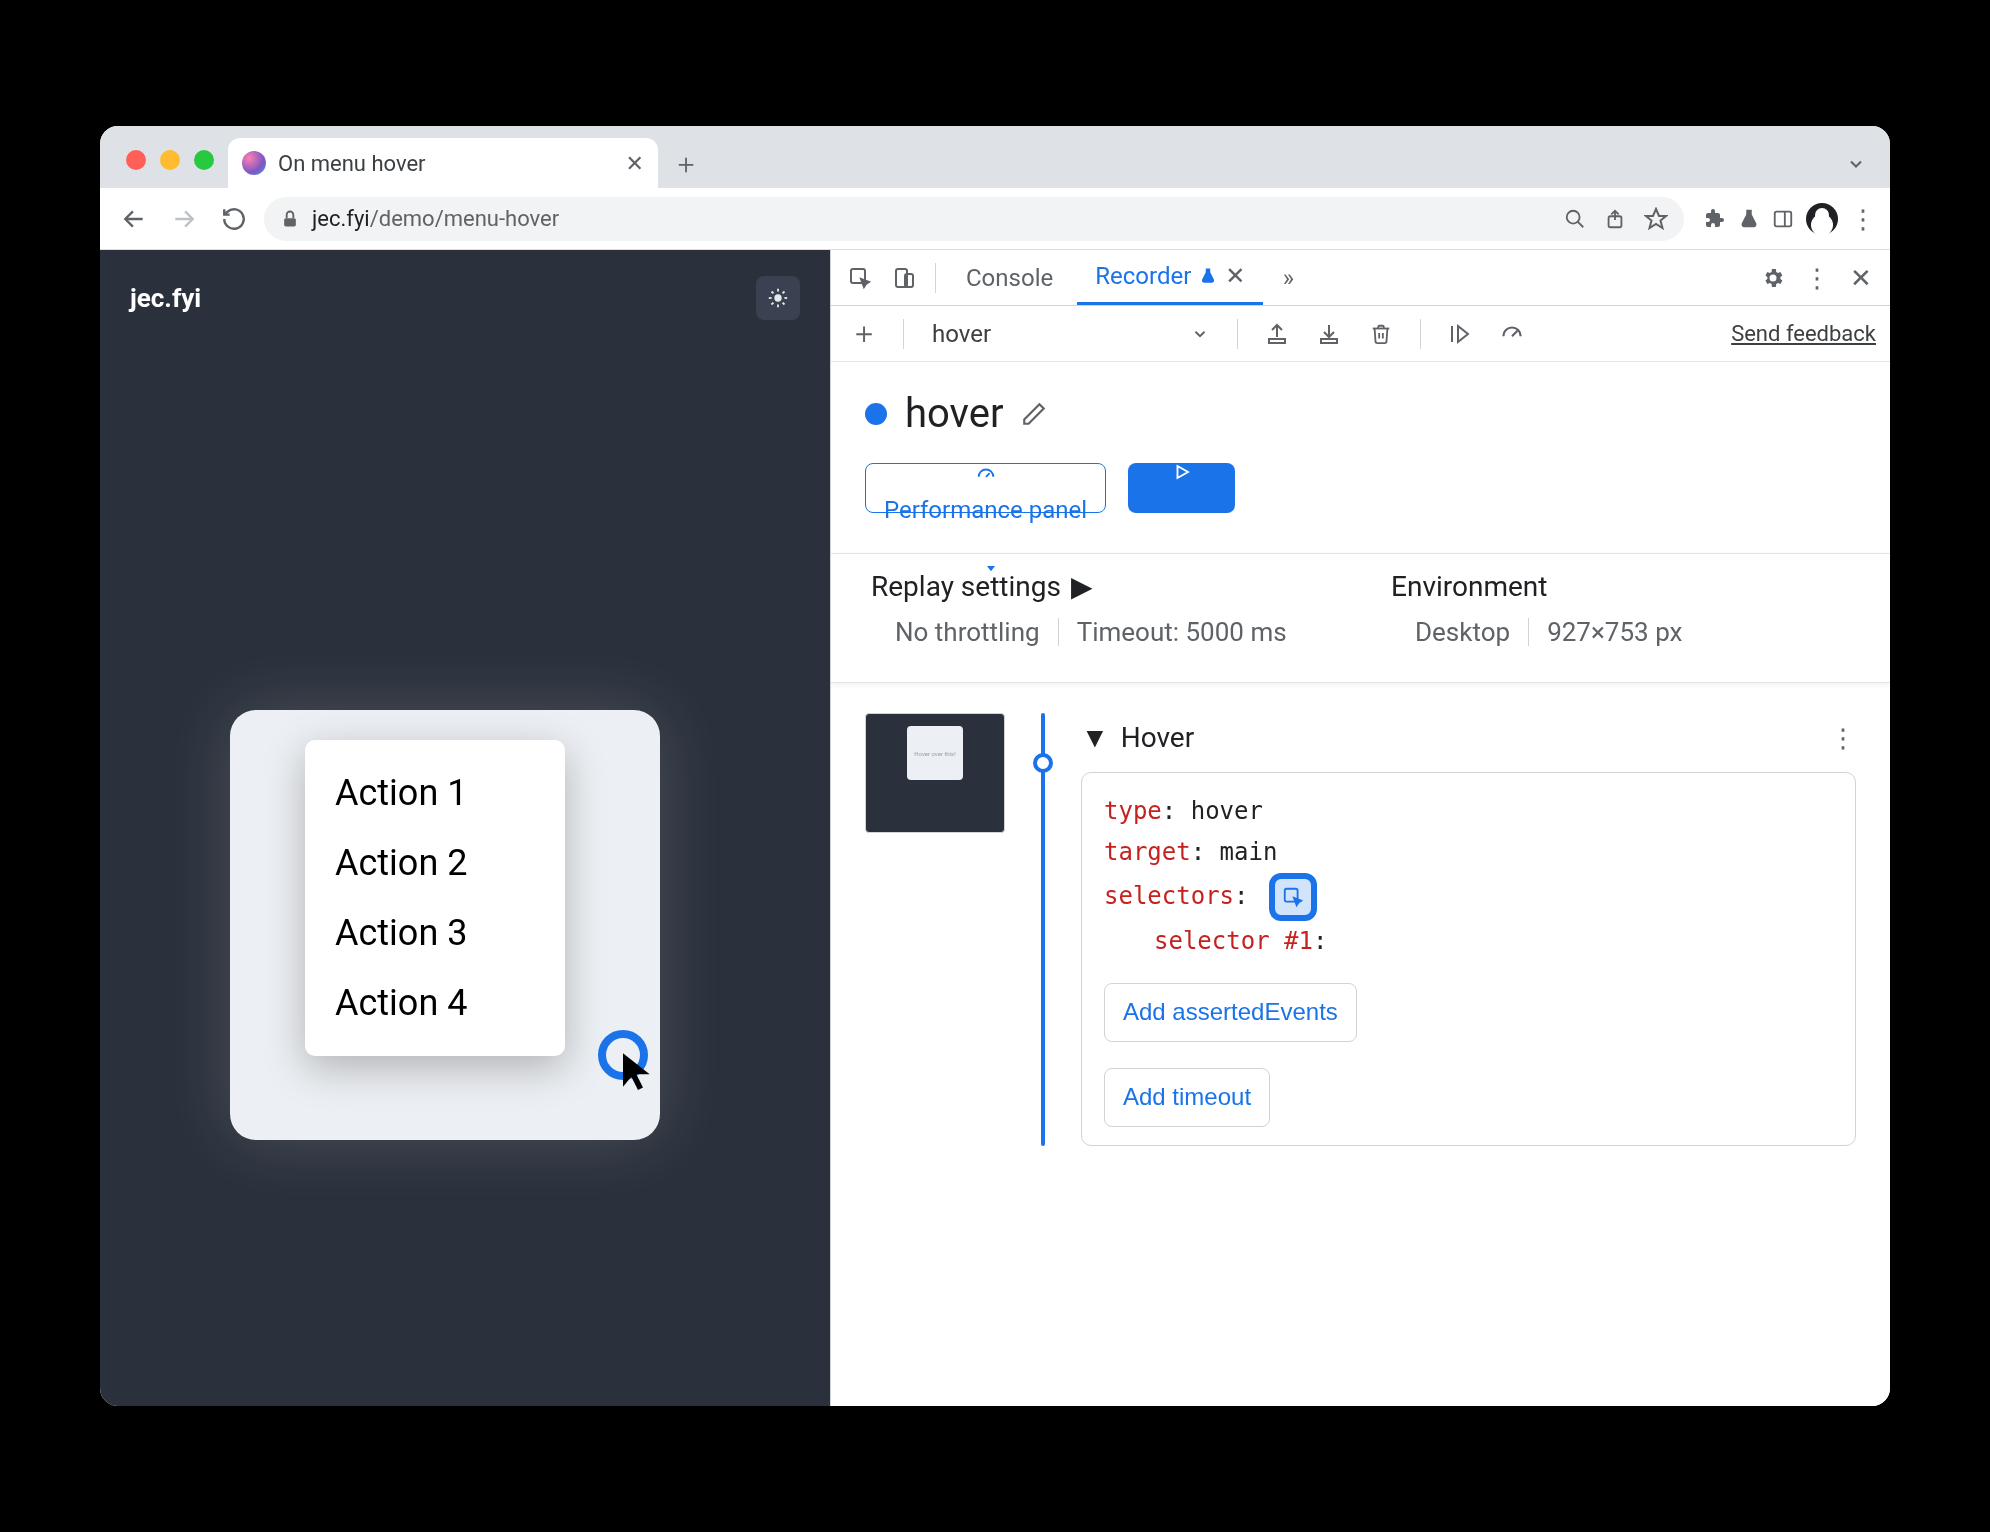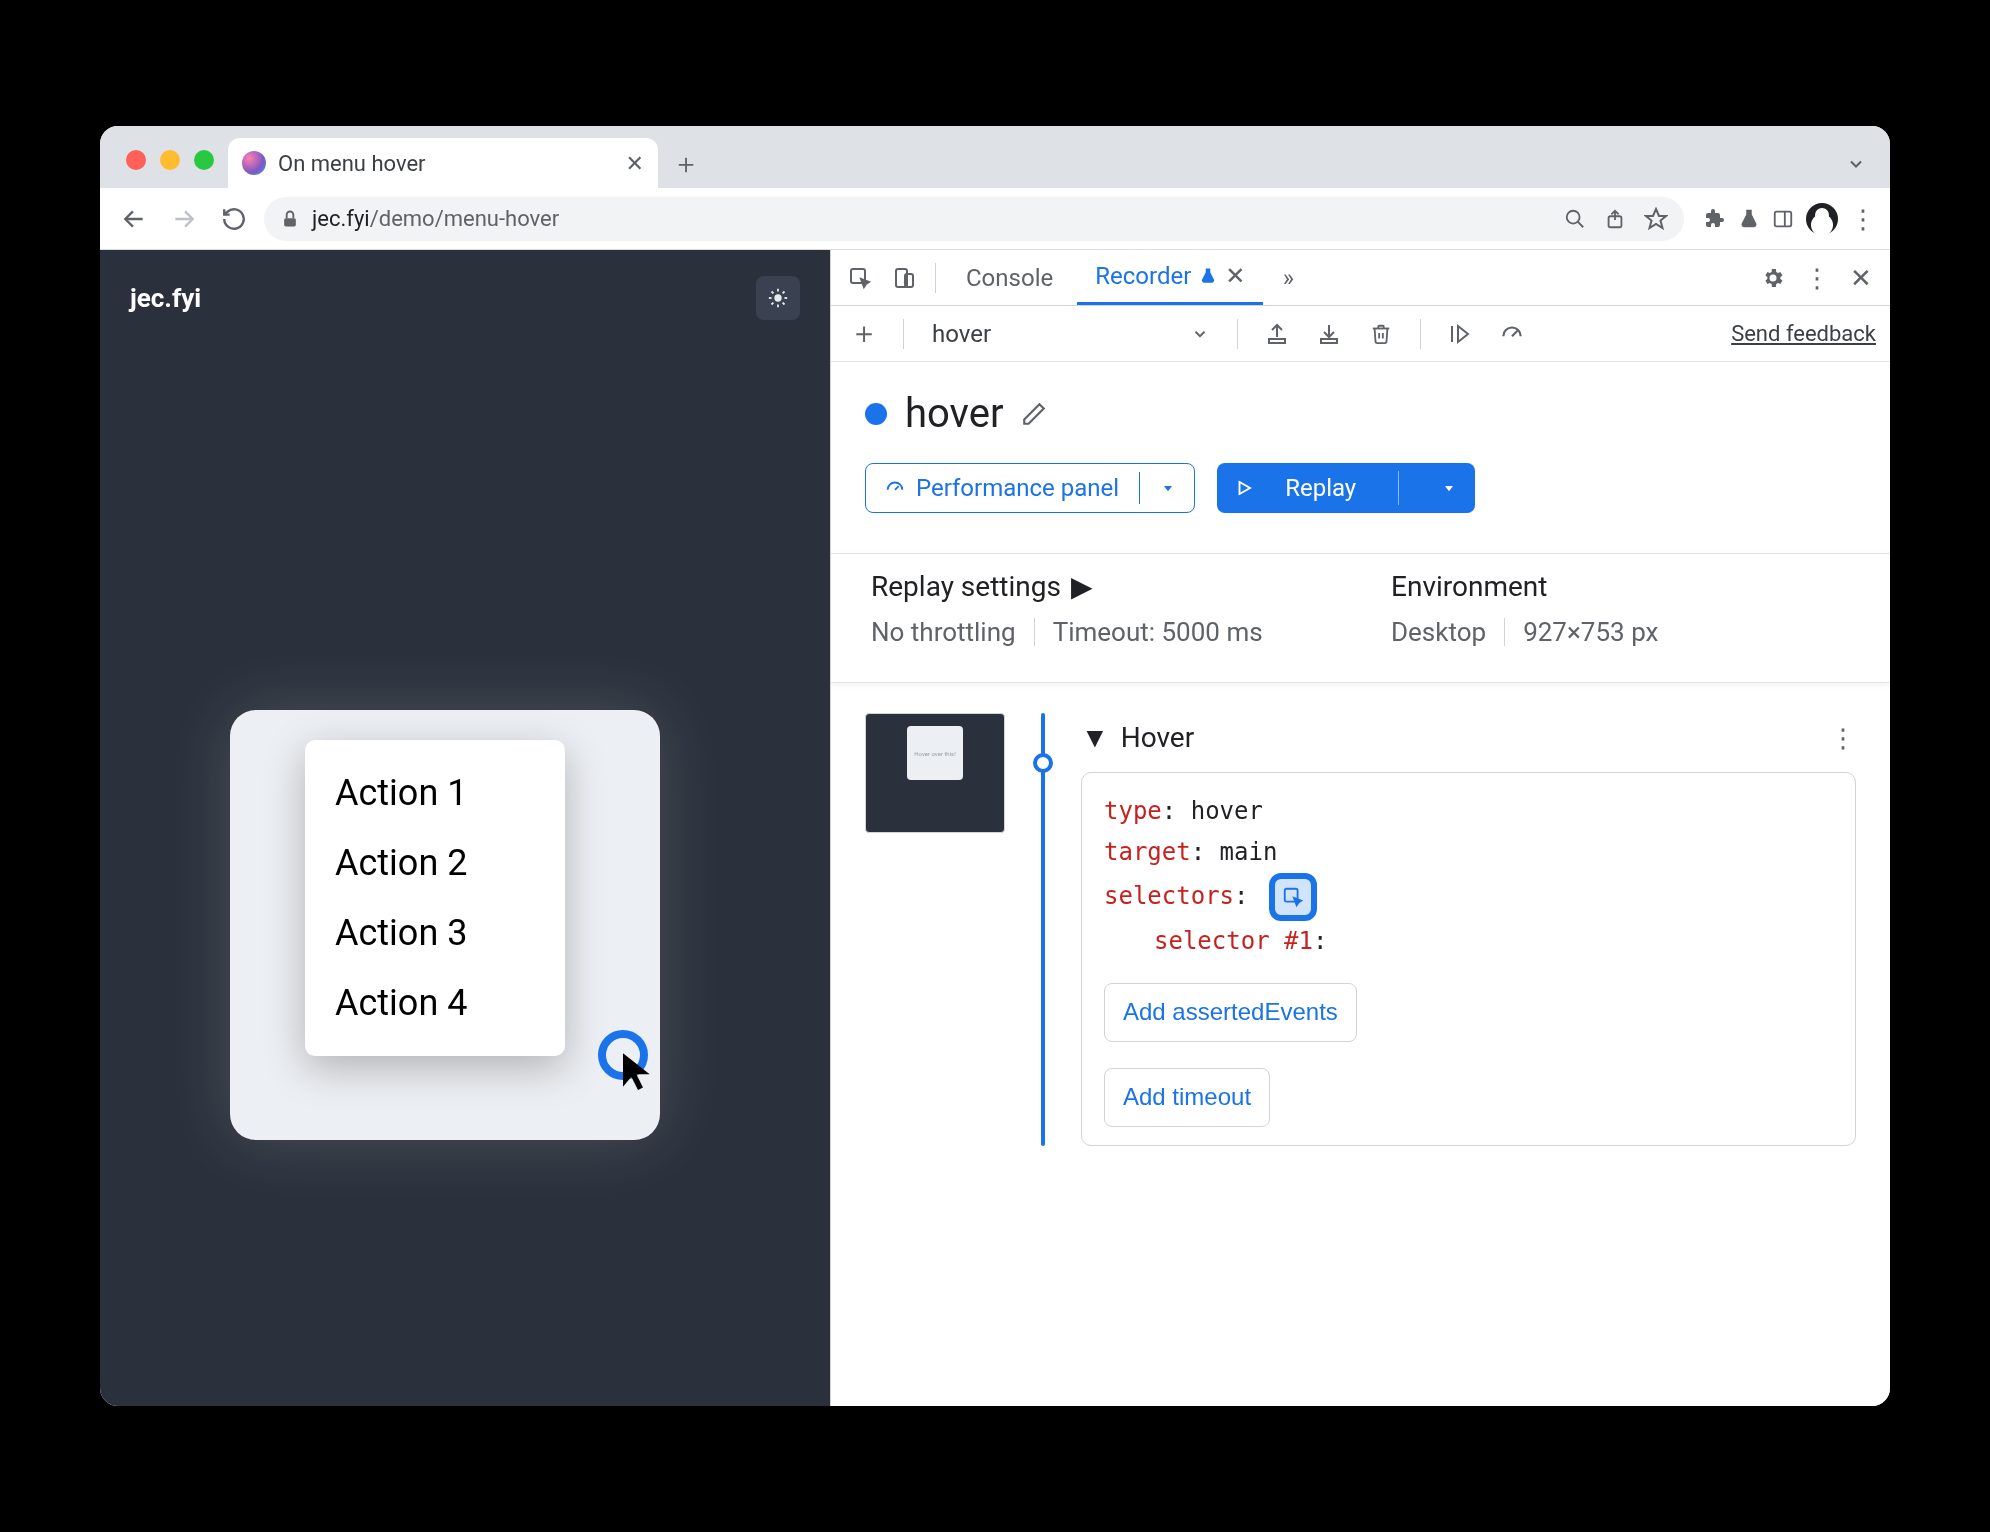--- a/index.html
+++ b/index.html
@@ -220,20 +220,21 @@
   .rec-body { padding: 28px 34px; flex:1; overflow:auto; }
   .rec-title-row { display:flex; align-items:center; gap:18px; margin-bottom:26px; }
   .rec-title-dot { width:22px; height:22px; border-radius:50%; background:#1a73e8; }
   .rec-title { font-size:40px; color:#202124; }
   .rec-edit-icon { color:#5f6368; }
   .rec-btnrow { display:flex; gap:22px; margin-bottom:40px; }
   .btn {
     display:flex; align-items:center; gap:10px;
     height:50px; border-radius:8px; padding:0 18px;
     font-size:24px;
+    flex-direction:column;
   }
   .btn.outline {
     border:1.5px solid #1a73e8; color:#1a73e8; background:#fff;
   }
   .btn.primary {
     background:#1a73e8; color:#fff;gap:32px;
   }
   .btn .split {
     width:1px; align-self:stretch; margin:8px 0 8px 10px; background:rgba(255,255,255,0.5);
   }
@@ -245,21 +246,21 @@
     border-top:1px solid #e3e5e8;
     border-bottom:1px solid #e3e5e8;
     margin: 0 -34px 20px -34px;
     padding: 16px 40px;
     display:flex;
     box-shadow: 0 2px 6px rgba(0,0,0,0.06);
   }
   .settings-col { display:flex; flex-direction:column; gap:14px; }
   .settings-col:first-child { width: 520px; }
   .settings-head { font-size:28px; color:#202124; display:flex; align-items:center; gap:10px; }
-  .settings-row { display:flex; gap:18px; font-size:26px; color:#5f6368; align-items:center; }
+  .settings-row { display:flex; gap:18px; font-size:26px; color:#5f6368; align-items:center;margin-left:24px; }
   .settings-row .vsep { width:1px; height:28px; background:#d0d3d7; }
   
   .timeline {
     display:flex; gap:20px; padding-top:10px;
   }
   .thumb {
     width:140px; height:120px; background:#2b313c; border-radius:4px;
     border:1px solid #d0d3d7;
     display:flex; align-items:flex-start; justify-content:center;
     padding-top:12px;

